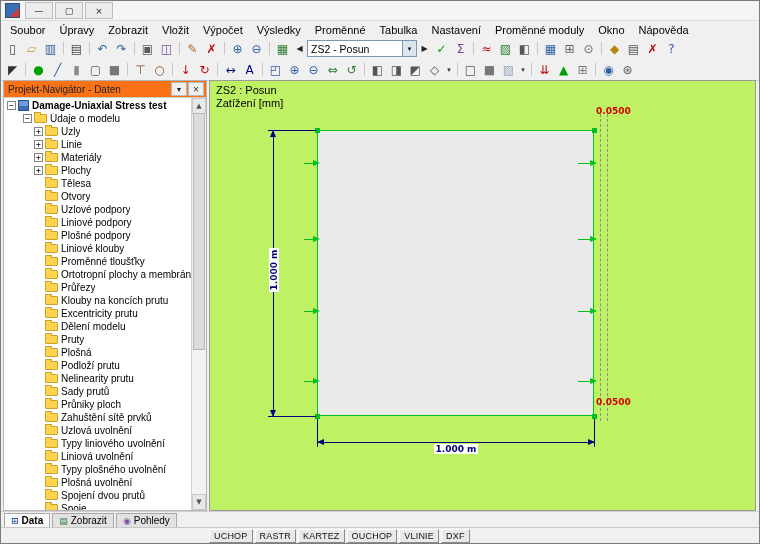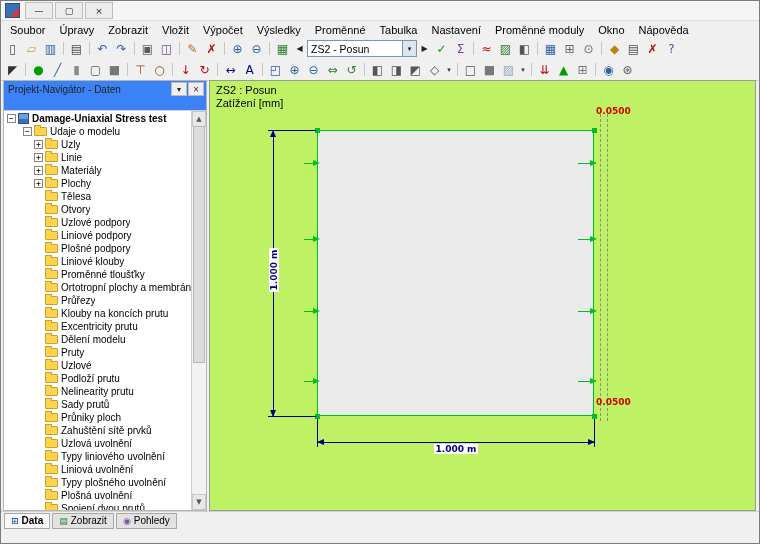--- a/index.html
+++ b/index.html
@@ -38,22 +38,22 @@
          display:inline-flex;align-items:center;padding:0 3px;box-sizing:border-box;flex:none;white-space:nowrap;overflow:hidden}
   .combo-dd{width:14px;height:17px;border:1px solid #7a96b0;border-left:none;background:#dce6f0;
             display:inline-flex;align-items:center;justify-content:center;font-size:7px;box-sizing:border-box;flex:none}
 
   
   .content{position:absolute;left:0;right:0;top:79px;height:431px}
 
   
   .navigator{position:absolute;left:2px;top:0;width:204px;bottom:0;display:flex;flex-direction:column;
              border:1px solid #b5b5b5;background:#f0f0f0;box-sizing:border-box}
-  .nav-header{height:16px;background:#3b82f6;border-bottom:1px solid #cfcfcf;display:flex;align-items:center;
-              padding:0 2px 13px 4px;font-size:10px;color:#222;flex:none}
+  .nav-header{height:16px;background:#f97316;border-bottom:1px solid #cfcfcf;display:flex;align-items:center;
+              padding:0 2px 0 4px;font-size:10px;color:#222;flex:none}
   .nav-title{flex:1;white-space:nowrap;overflow:hidden}
   .nav-hbtn{width:14px;height:12px;display:flex;align-items:center;justify-content:center;font-size:8px;
             border:1px solid #bbb;background:#eee;margin-left:1px;font-family:"DejaVu Sans",sans-serif}
   .tree-wrap{position:relative;flex:1;background:#fff;overflow:hidden}
   .tree{position:absolute;left:0;top:0;right:15px;bottom:0;overflow:hidden;padding-top:1px}
   .tnode{display:flex;align-items:center;height:13px;font-size:10px;white-space:nowrap;color:#000}
   .lvl0{padding-left:3px}.lvl1{padding-left:19px}.lvl2{padding-left:30px}
   .exp{display:inline-flex;width:9px;height:9px;border:1px solid #848484;background:#fff;
        font:8px/7px "DejaVu Sans Mono",monospace;align-items:center;justify-content:center;margin-right:2px;flex:none;box-sizing:border-box}
   .exp:empty{visibility:hidden}
@@ -458,21 +458,21 @@
             
               <div class="tnode lvl2">
                 <span class="exp"></span>
                 <span class="fold"></span>
                 <span class="tlabel">Pruty</span>
               </div>
             
               <div class="tnode lvl2">
                 <span class="exp"></span>
                 <span class="fold"></span>
-                <span class="tlabel">Uzlové</span>
+                <span class="tlabel">Plošná</span>
               </div>
             
               <div class="tnode lvl2">
                 <span class="exp"></span>
                 <span class="fold"></span>
                 <span class="tlabel">Podloží prutu</span>
               </div>
             
               <div class="tnode lvl2">
                 <span class="exp"></span>
@@ -610,14 +610,25 @@
           <span>Zobrazit</span>
         </span>
       
         <span class="ptab">
           <span class="ptab-ico" style="color: rgb(122, 79, 160);">◉</span>
           <span>Pohledy</span>
         </span>
       </span>
   </div>
 
+  <div class="statusbar">
+    <span class="snapwrap">
+
+    <span class="snap">UCHOP</span>
+        <span class="snap">RASTR</span>
+        <span class="snap">KARTEZ</span>
+        <span class="snap">OUCHOP</span>
+        <span class="snap">VLINIE</span>
+        <span class="snap">DXF</span>
+      </span>
+  </div>
 
 </div>
 
 </body></html>

